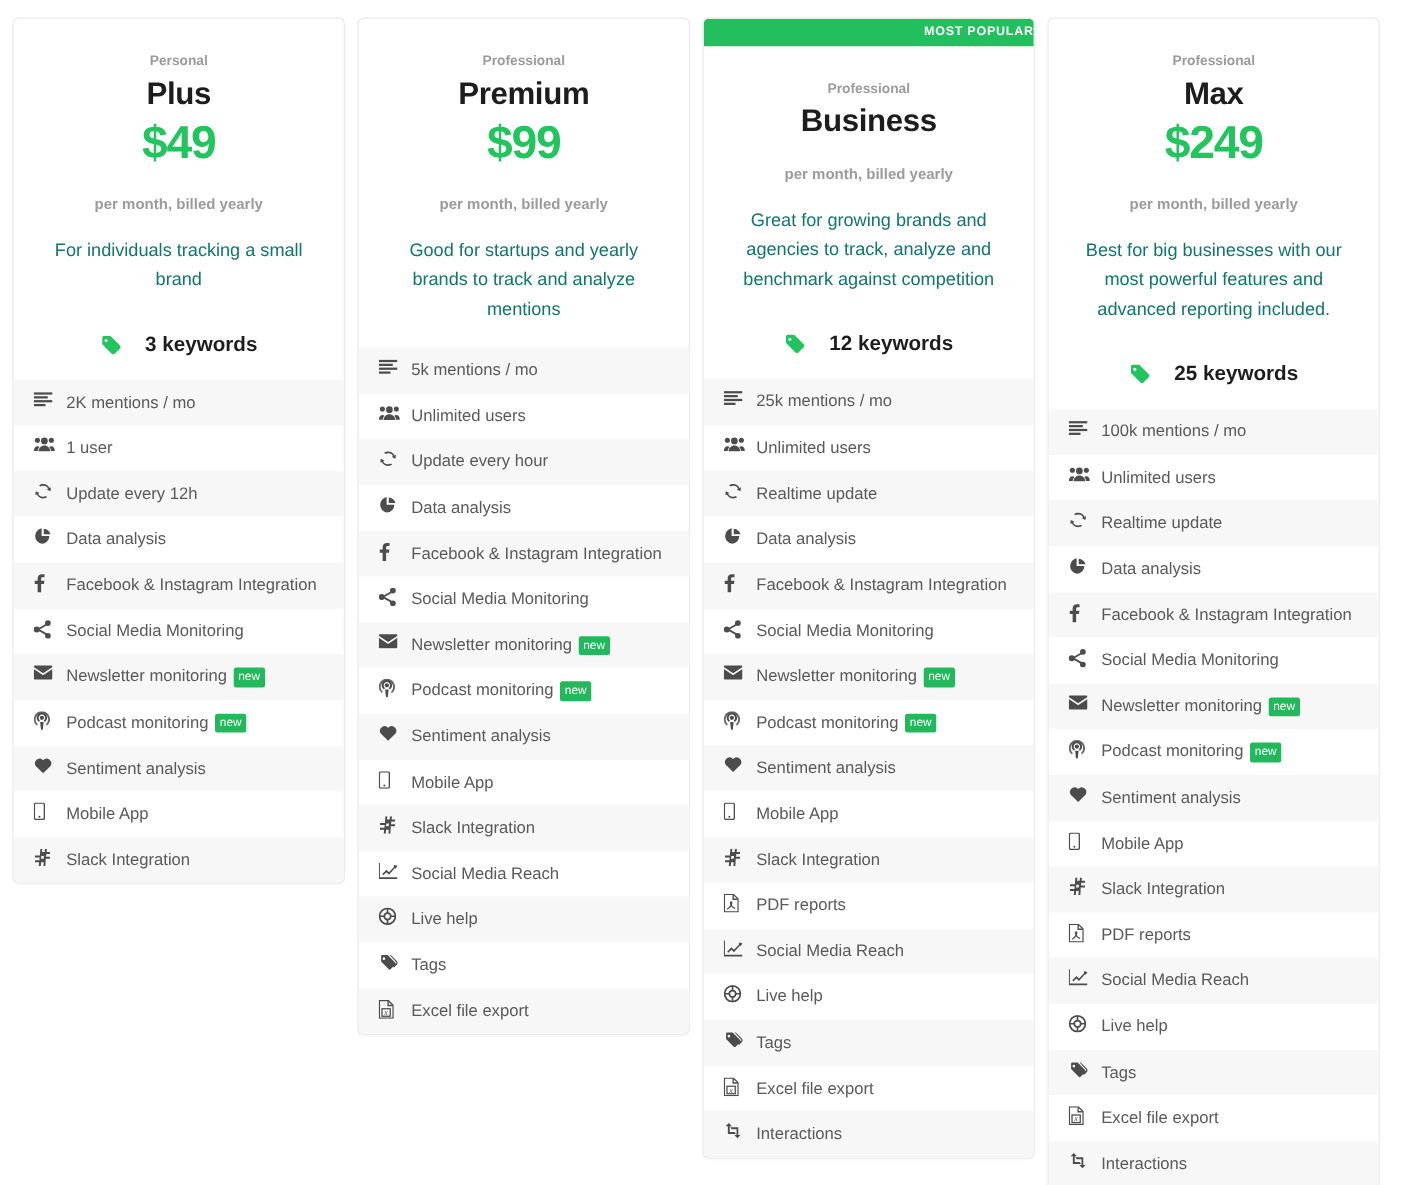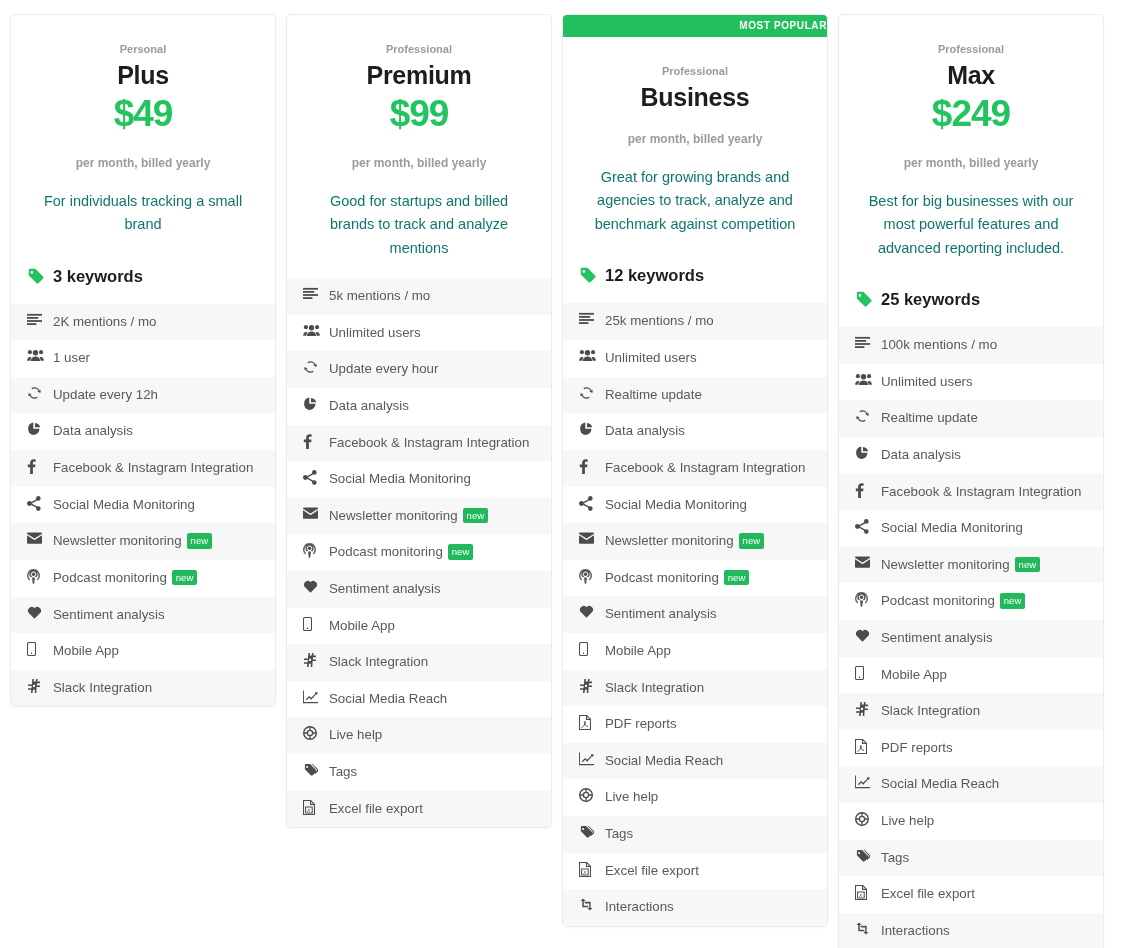--- a/index.html
+++ b/index.html
@@ -70,21 +70,22 @@
   .plan-desc {
     font-size: 14.5px;
     color: #0f766e;
     line-height: 1.62;
     margin-top: 20px;
     padding: 0 6px;
   }
   .plan-keywords {
     display: flex;
     align-items: center;
-    gap: 8px;
+    justify-content: center;
+    gap: 18px;
     margin-top: 30px;
     font-size: 16.5px;
     font-weight: bold;
     color: #1d1d1d;
   }
   .kw-icon { display: inline-flex; align-items: center; color: #21c45d; }
   .kw-icon svg { display: block; }
 
   .feature-list { display: flex; flex-direction: column; }
   .feature-row {
@@ -248,21 +249,21 @@
           <span class="feature-text-wrap"><span class="feature-text">Slack Integration</span></span>
         </div>
       </div>
     </div>
     <div class="plan-card">
       <div class="card-head">
         <div class="plan-category">Professional</div>
         <div class="plan-name">Premium</div>
         <div class="plan-price">$99</div>
         <div class="plan-billing">per month, billed yearly</div>
-        <div class="plan-desc">Good for startups and billed brands to track and analyze mentions</div>
+        <div class="plan-desc">Good for startups and yearly brands to track and analyze mentions</div>
       </div>
       <div class="feature-list">
         <div class="feature-row alt">
           <span class="feature-icon">
             <svg width="15" height="14" viewBox="0 0 16 14">
               <rect x="0" y="0.5" width="16" height="1.9" fill="currentColor"></rect>
               <rect x="0" y="3.8" width="12" height="1.9" fill="currentColor"></rect>
               <rect x="0" y="7.1" width="16" height="1.9" fill="currentColor"></rect>
               <rect x="0" y="10.4" width="10" height="1.9" fill="currentColor"></rect>
             </svg>

